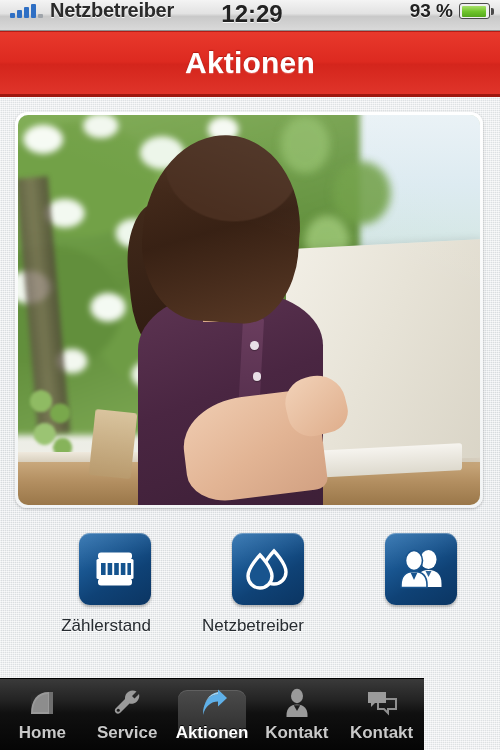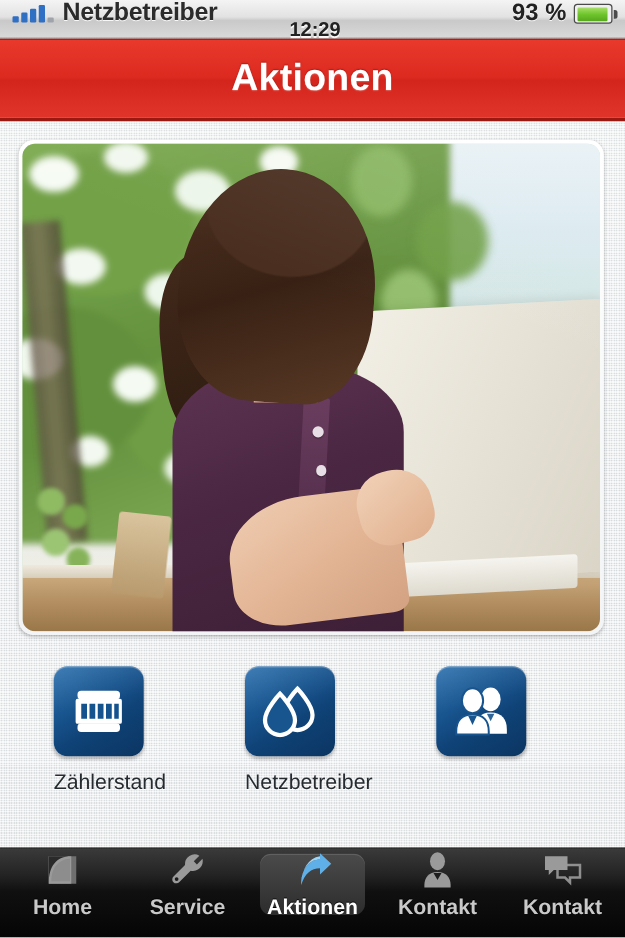--- a/index.html
+++ b/index.html
@@ -35,24 +35,23 @@
   .signal i:nth-child(4){ height:14px; }
   .signal i:nth-child(5){ height:4px; background:#9fa4aa; }
   .carrier {
     font-size:20px; font-weight:bold; color:#2b2b2b;
     letter-spacing:-0.3px;
     text-shadow:0 1px 0 rgba(255,255,255,0.85);
     line-height:1;
   }
   .sb-time {
     position:absolute; left:4px; right:0; text-align:center;
-    font-size:16px; font-weight:bold; color:#222;
+    font-size:24px; font-weight:bold; color:#222;
     text-shadow:0 1px 0 rgba(255,255,255,0.85);
     pointer-events:none;
-    margin-top:16px;
   }
   .sb-right {
     margin-left:auto; display:flex; align-items:center; gap:6px; z-index:2;
   }
   .batt-pct {
     font-size:19px; font-weight:bold; color:#222;
     text-shadow:0 1px 0 rgba(255,255,255,0.85);
   }
   .batt {
     position:relative; width:31px; height:16px;
@@ -244,21 +243,21 @@
     position:absolute; inset:0;
     background:linear-gradient(200deg, rgba(255,255,255,0.10) 0%, rgba(255,255,255,0) 35%);
     pointer-events:none;
   }
 
   
   .tiles {
     position:absolute; left:0; top:533px; width:500px;
     display:flex; justify-content:center; gap:45px;
   }
-  .tile { width:108px; display:flex; flex-direction:column; align-items:flex-start; }
+  .tile { width:108px; display:flex; flex-direction:column; align-items:flex-end; }
   .tile-icon {
     width:72px; height:72px; border-radius:11px;
     background:linear-gradient(150deg,#2a6fae 0%, #18548e 38%, #0f4276 62%, #0b3562 100%);
     box-shadow:0 2px 3px rgba(0,0,0,0.28), inset 0 1px 0 rgba(255,255,255,0.28);
     display:flex; align-items:center; justify-content:center;
     position:relative; overflow:hidden;
   }
   .tile-icon::before{
     content:""; position:absolute; left:-20%; top:-60%;
     width:140%; height:100%;
@@ -267,24 +266,24 @@
   }
   .tile-icon svg { position:relative; z-index:2; }
   .tile-label {
     margin-top:11px; font-size:17px; color:#262b30;
     text-align:center; white-space:nowrap;
     text-shadow:0 1px 0 rgba(255,255,255,0.8);
   }
 
   
   .tabbar {
-    position:absolute; left:0; bottom:0; width:500px; height:72px;
+    position:absolute; left:0; bottom:0; width:424px; height:72px;
     background:linear-gradient(180deg,#3a3a3a 0%, #232323 30%, #101010 48%, #050505 100%);
     border-top:1px solid #000;
-    display:flex; align-items:flex-start;
+    display:flex; align-items:center;
   }
   .tab {
     flex:1; display:flex; flex-direction:column;
     align-items:center; justify-content:center; gap:3px;
     position:relative;
   }
   .tab .hl {
     position:absolute; left:8px; right:8px; top:4px; bottom:4px;
     border-radius:9px; background:linear-gradient(180deg,#4b4b4b,#2c2c2c);
     box-shadow:inset 0 1px 0 rgba(255,255,255,0.12);

